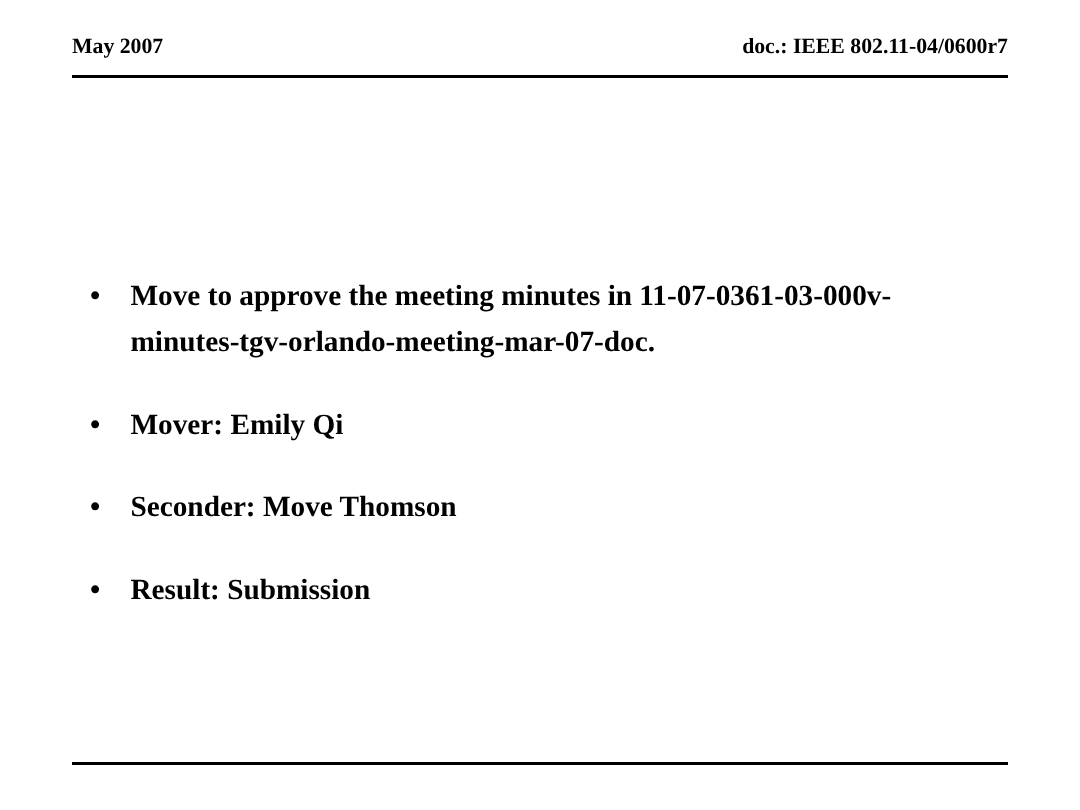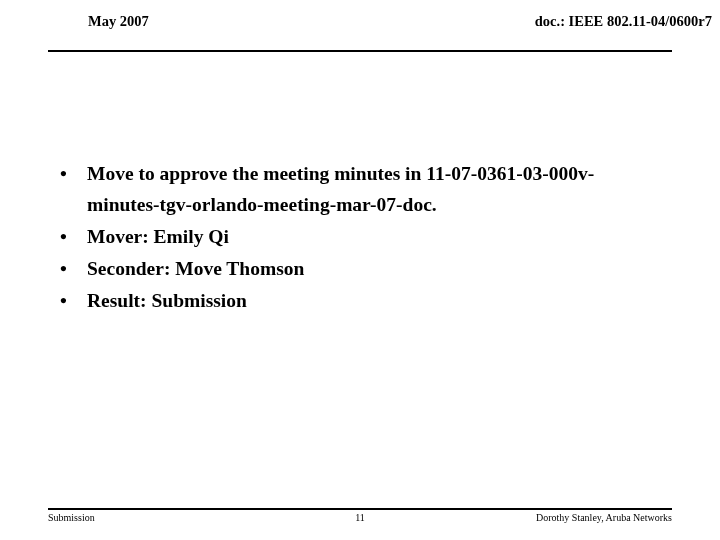--- a/index.html
+++ b/index.html
@@ -16,24 +16,23 @@
     width: 720px;
     height: 540px;
     background: #ffffff;
     overflow: hidden;
   }
 
   
   .header {
     position: absolute;
     left: 48px;
-    top: 13px;
+    top: 23px;
     width: 624px;
     height: 22px;
-    margin-left: 40px;
   }
   .header-inner {
     display: flex;
     justify-content: space-between;
     align-items: baseline;
     font-size: 14.5px;
     font-weight: bold;
     line-height: 17px;
     letter-spacing: 0px;
   }
@@ -88,20 +87,21 @@
   ul.bullets > li .bullet-dot {
     position: absolute;
     left: 12px;
     top: 0;
     font-size: 19.5px;
     line-height: 31px;
     font-weight: bold;
   }
   .bullet-text {
     display: block;
+    margin-top: 24px;
   }
 
   
   .footer-rule {
     position: absolute;
     left: 48px;
     top: 508px;
     width: 624px;
     height: 0;
     border-top: 2px solid #000000;
@@ -165,19 +165,14 @@
         <span class="bullet-text">Seconder: Move Thomson</span>
       </li>
       <li>
         <span class="bullet-dot">•</span>
         <span class="bullet-text">Result: Submission</span>
       </li>
     </ul>
   </div>
 
   <div class="footer-rule"></div>
-  <div class="footer">
-    <span class="footer-left">Submission</span>
-    <span class="footer-center">11</span>
-    <span class="footer-right">Dorothy Stanley, Aruba Networks</span>
-  </div>
 
 </div>
 
 </body></html>

